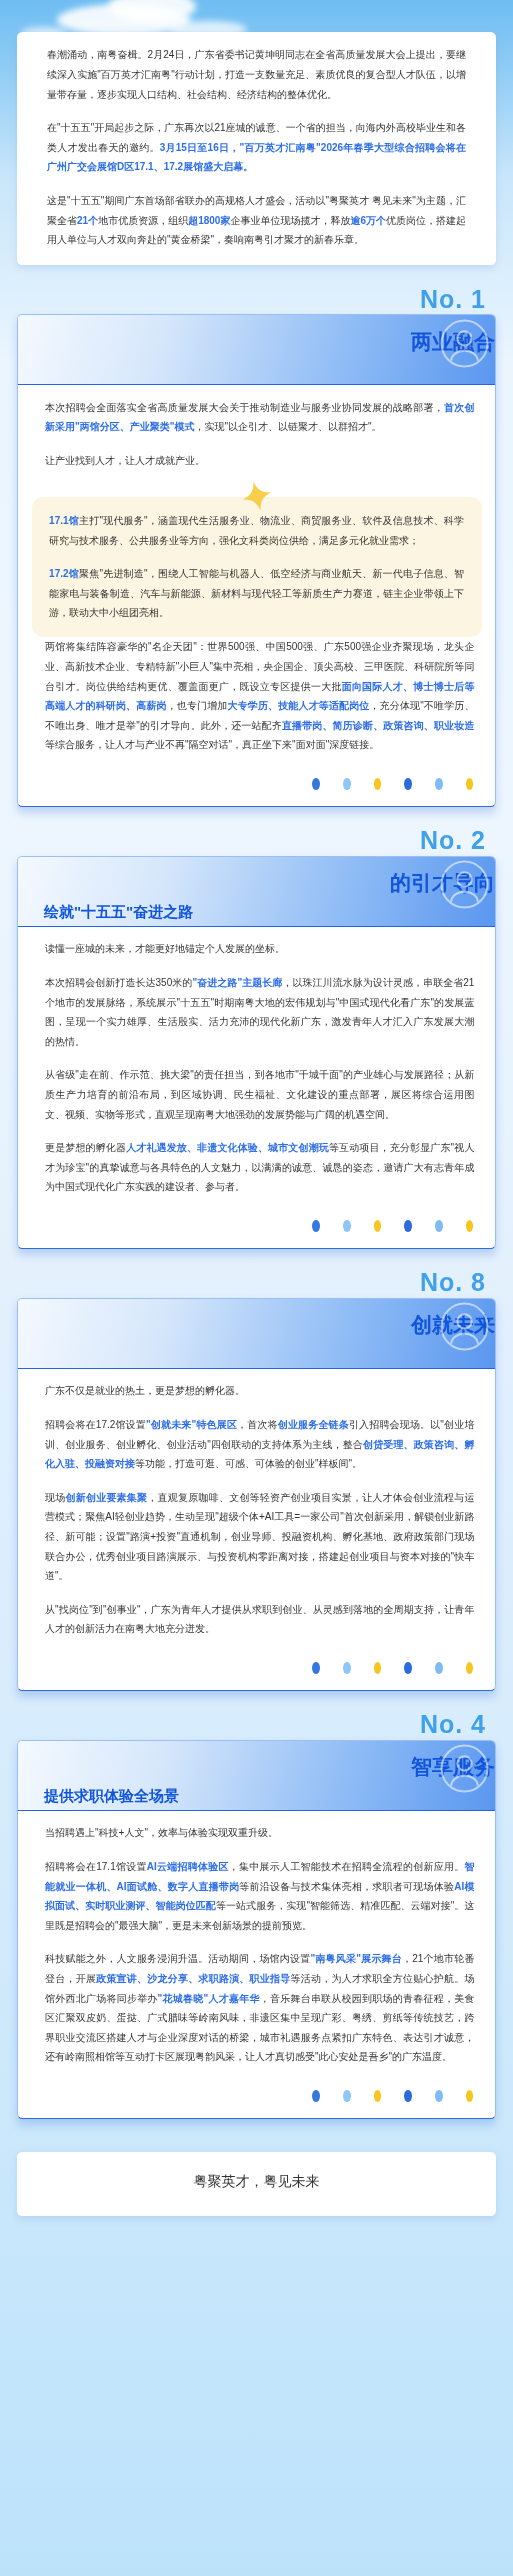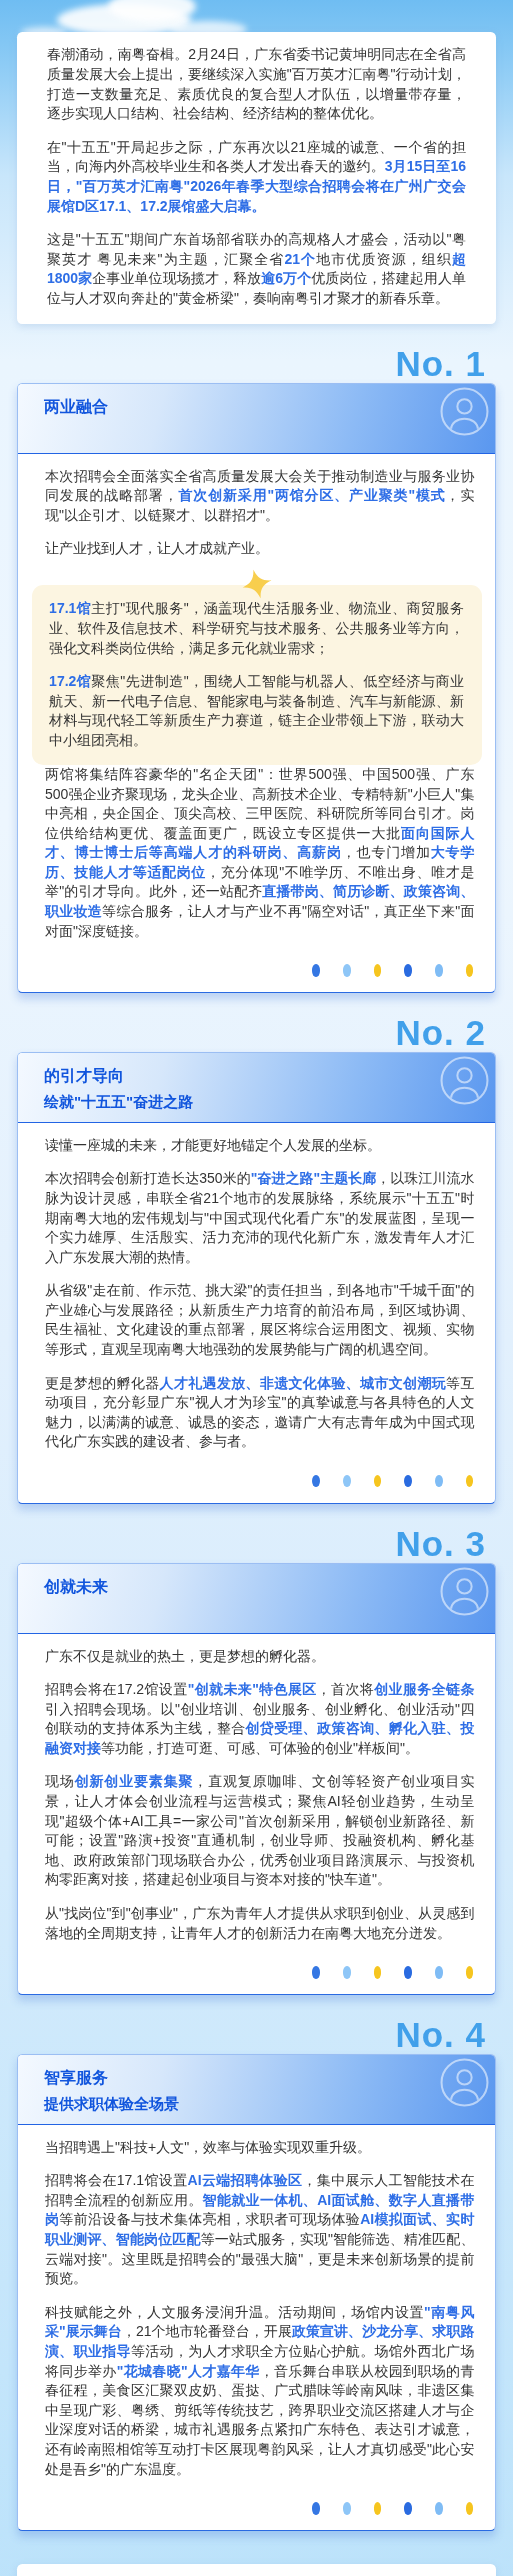--- a/index.html
+++ b/index.html
@@ -14,33 +14,33 @@
   .sky{ position:absolute; top:0; left:0; width:513px; height:103px; pointer-events:none; }
   .cloud{ position:absolute; background:#fff; opacity:.9; border-radius:50%; filter:blur(3.1px); }
   .c1{ left:57px; top:4.1px;  width:134px; height:32px; }
   .c2{ left:108px; top:-9.3px;width:88px; height:31px; }
   .c3{ left:20.6px;  top:27px; width:46px;  height:11.3px; opacity:.7;}
   .c4{ left:170px; top:20.6px; width:77px; height:17.5px; opacity:.75;}
   
   .card{ position:relative; background:#fff; border-radius:5.2px; margin:0 17px; }
   .intro-card{ margin-top:32px; padding:13.4px 30px 15.5px; box-shadow:0 2.1px 7.2px rgba(120,160,210,.25); }
   .final-card{ margin-top:33px; padding:20.6px 20.6px 24px; text-align:center; box-shadow:0 2.1px 7.2px rgba(120,160,210,.25); }
-  .body-text p, .intro-card p{ font-size:14px; line-height:19.6px; color:#333; text-align:justify; }
+  .body-text p, .intro-card p{ font-size:10px; line-height:19.6px; color:#333; text-align:justify; }
   .intro-card p + p, .body-text p + p{ margin-top:14px; }
   .hl{ color:#2e6ee6; font-weight:bold; }
   
-  .no-label{ margin:21.6px 27px 2.6px 0; text-align:right; font-size:35px; font-weight:bold;
+  .no-label{ margin:21.6px 27px 2.6px 0; text-align:right; font-size:25px; font-weight:bold;
              color:#41a0ea; letter-spacing:1px; line-height:1; }
   
   .section-card{ border:1px solid #9bbef3; border-bottom:1.5px solid #2a6ae2;
                  box-shadow:0 5.2px 8.2px rgba(80,130,220,.30); overflow:hidden; }
   .section-header{ position:relative; height:70px; padding:12.4px 0 0 26px;
     background:linear-gradient(105deg,#f4f9ff 0%,#d6e7fb 30%,#8cbaf5 70%,#5a97ef 100%);
     border-bottom:1.5px solid #2264e4; }
-  .section-title{ font-size:16px; font-weight:bold; color:#1155dd; line-height:1.3; }
+  .section-title{ font-size:21px; font-weight:bold; color:#1155dd; line-height:1.3;text-align:right; }
   .section-subtitle{ font-size:15px; font-weight:bold; color:#1155dd; margin-top:6.2px; }
   .person-badge{ position:absolute; top:3.1px; right:6.2px; opacity:.55; }
   .section-body{ padding:12.4px 20.6px 15.5px 27px; }
   
   .cream-box{ position:relative; background:#fcf5e1; border-radius:11.3px;
               margin:26px -7.2px 0 -13.4px; padding:14.4px 17.5px; }
   .cream-box p + p{ margin-top:14px; }
   .star-icon{ position:absolute; top:-15.5px; left:50%; transform:translateX(-50%) rotate(-14deg); }
   
   .dots{ display:flex; justify-content:flex-end; gap:23px; margin-top:23px; padding-right:1px; }
@@ -122,21 +122,21 @@
             <i style="background: rgb(53, 119, 227);"></i>
             <i style="background: rgb(142, 198, 247);"></i>
             <i style="background: rgb(246, 197, 31);"></i>
             <i style="background: rgb(42, 107, 224);"></i>
             <i style="background: rgb(127, 188, 245);"></i>
             <i style="background: rgb(246, 197, 31);"></i>
           </div>
         </div>
   </section>
 
-  <div class="no-label">No. 3</div>
+  <div class="no-label">No. 8</div>
   <section class="card section-card">
     <div class="section-header">
       <div class="section-title">创就未来</div>
       <svg class="person-badge" width="49" height="49" viewBox="0 0 96 96" fill="none">
         <circle cx="48" cy="48" r="45" stroke="#ffffff" stroke-width="4"></circle>
         <circle cx="48" cy="38" r="14" stroke="#ffffff" stroke-width="4"></circle>
         <path d="M22 82 a26 20 0 0 1 52 0" stroke="#ffffff" stroke-width="4"></path>
       </svg>
     </div>
     <div class="section-body body-text">

